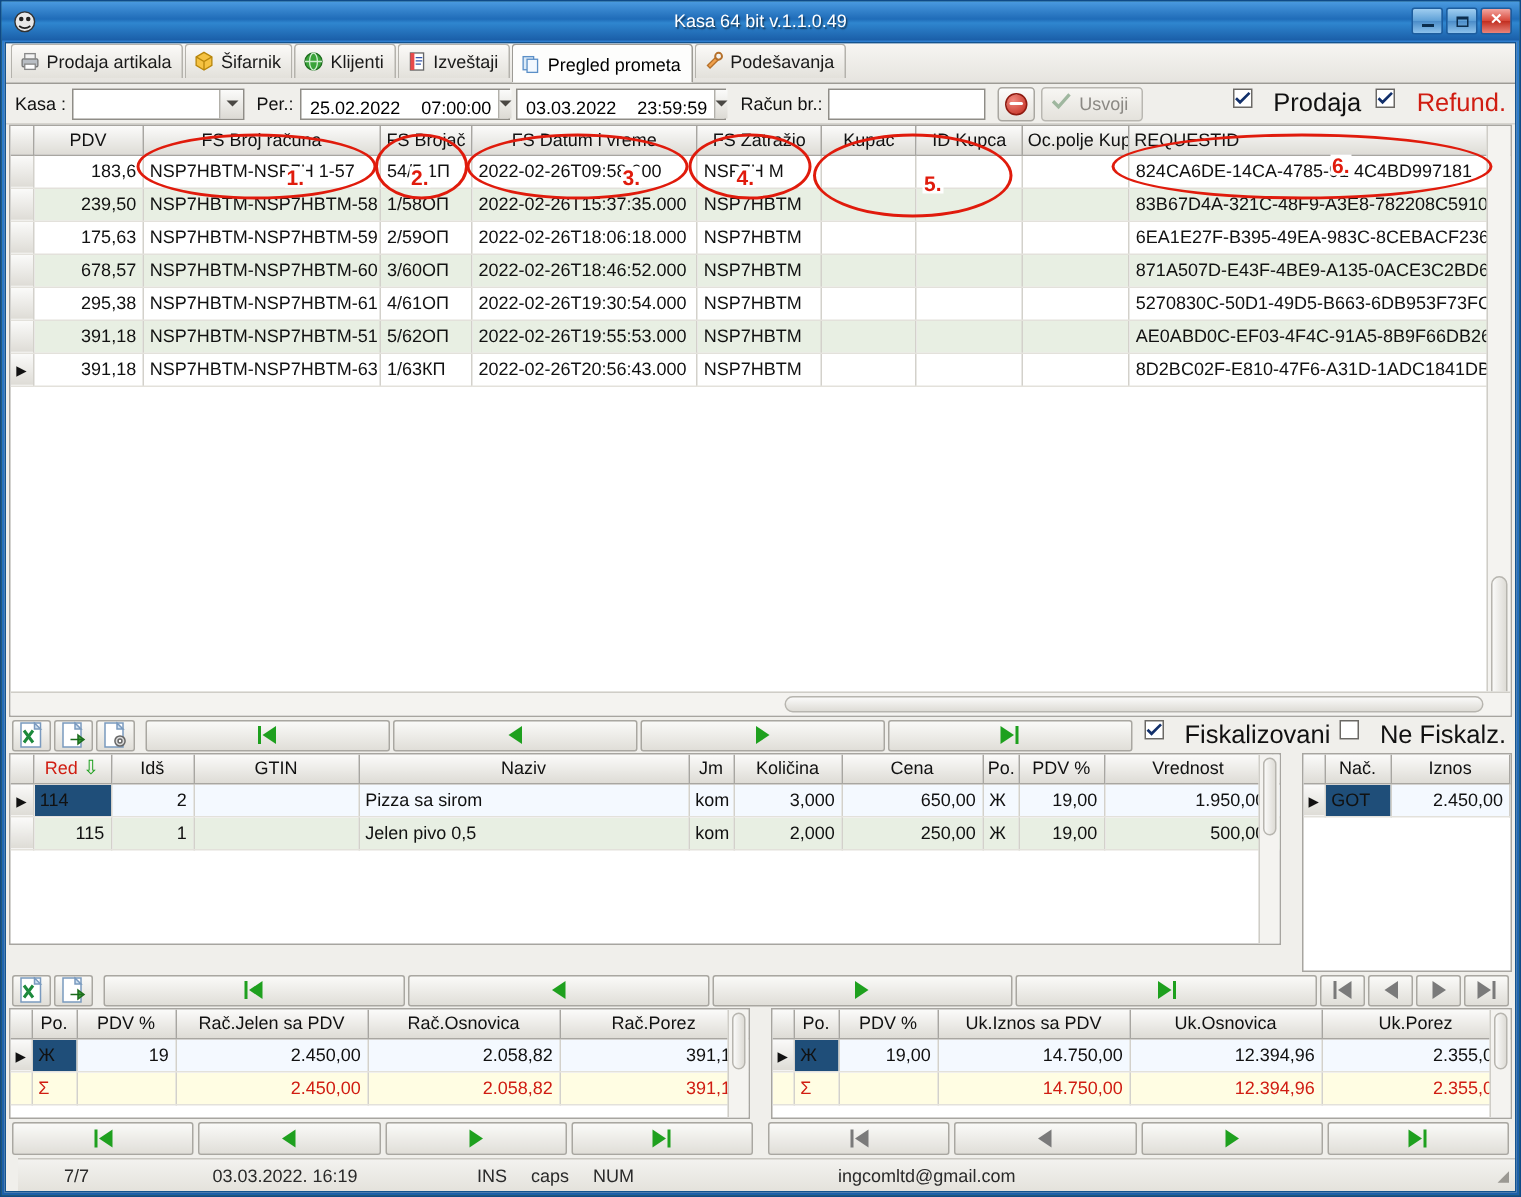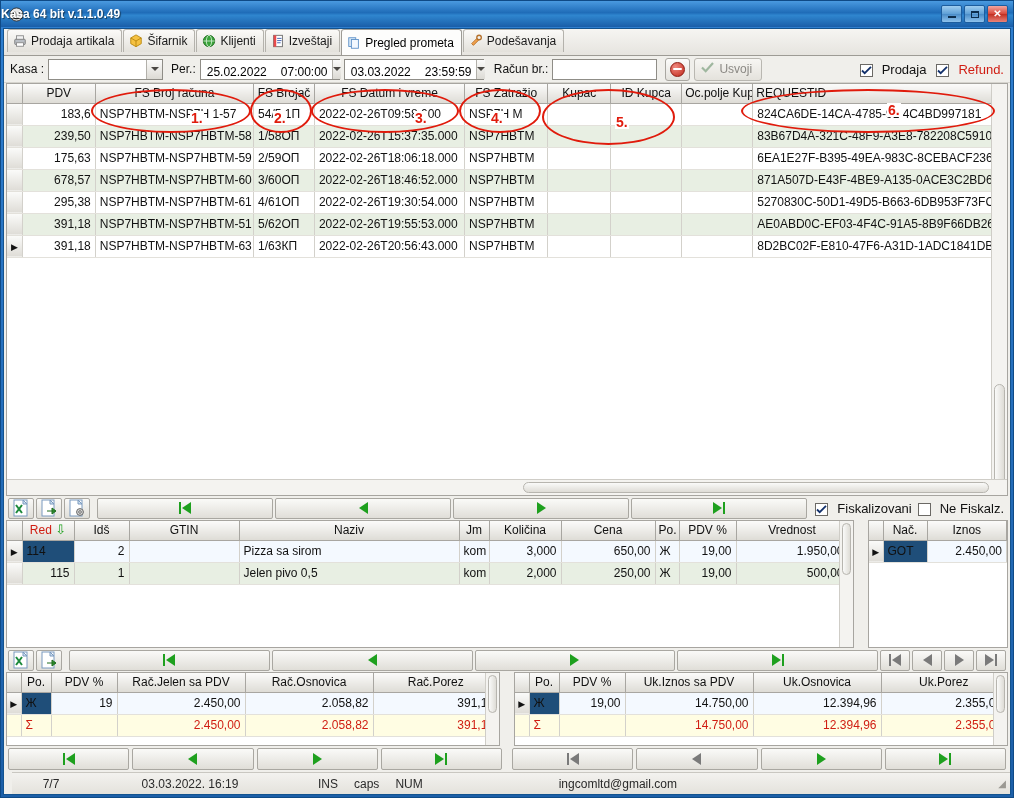--- a/index.html
+++ b/index.html
@@ -25,22 +25,22 @@
     display: flex; align-items: center;
     position: relative;
     padding: 0 2px;
   }
   .tb-icon {
     width: 18px; height: 18px; margin-left: 4px;
     display: flex; align-items: center; justify-content: center;
     color: #fff; font-size: 13px;
   }
   .tb-title {
-    position: absolute; left: 0; right: 0; text-align: left;
-    color: #ffffff; font-size: 12px; font-weight: bold;
+    position: absolute; left: 0; right: 0; text-align: center;
+    color: #ffffff; font-size: 12px; font-weight: normal;
     text-shadow: 1px 1px 1px rgba(0,0,0,.55);
     pointer-events: none;
   }
   .tb-buttons { margin-left: auto; display: flex; gap: 2px; padding-right: 3px; z-index: 2;}
   .tb-btn {
     width: 21px; height: 18px;
     border: 1px solid #1d5d9e;
     background: linear-gradient(180deg,#9fcdf0 0%,#5d9fd6 50%,#4a8cc8 51%,#8dc2ec 100%);
     display: flex; align-items: center; justify-content: center;
     font-size: 10px; color: #0b2d4d; border-radius: 2px;
@@ -125,21 +125,21 @@
     display:flex;align-items:center;justify-content:center;
   }
   .stopsign .bar{width:9px;height:2px;background:#fff;border-radius:1px;}
   .btnflat {
     height: 23px; padding: 0 9px 0 6px;
     border: 1px solid #b9b7b1; border-radius: 3px;
     background: linear-gradient(180deg,#f7f6f3 0%,#e4e2dc 100%);
     display:flex;align-items:center;gap:5px;
     color:#8b8984; font-size:12px;
   }
-  .chk { display:flex;align-items:flex-end;gap:9px;font-size:13px;color:#111;white-space:nowrap;}
+  .chk { display:flex;align-items:flex-start;gap:14px;font-size:17px;color:#111;white-space:nowrap;}
   .chkbox{
     width:13px;height:13px;border:1px solid #6b6965;background:#fff;
     display:flex;align-items:center;justify-content:center;
   }
   .chkbox svg{display:block;}
   .red { color:#d01d12; }
 
   
   .gridwrap {
     flex: 1 1 auto; position: relative;
@@ -209,21 +209,21 @@
   .doc-icon { width: 20px; height: 18px; }
   .navsep { width: 3px; }
 
   
   .detailrow { display:flex; flex: 0 0 auto; padding: 0 2px; gap: 14px; }
   .pane {
     border: 1px solid #a7a5a0; background: #fff;
     position: relative; overflow: hidden;
   }
   .items-pane { flex: 1 1 auto; height: 128px; }
-  .pay-pane { flex: 0 0 140px; height: 128px; }
+  .pay-pane { flex: 0 0 140px; height: 146px; }
   .tot-left { flex: 1 1 0; height: 74px; }
   .tot-right { flex: 1 1 0; height: 74px; }
   tr.sumrow td { background: #fffde3 !important; color: #d01d12; }
   td.selnum {
     background: #1f4e79 !important; color: #fff; 
   }
   td.selgot {
     background: #1f4e79 !important; color: #fff; text-align: left;
   }
   td.selwhite { background:#f4f9ff !important; }

